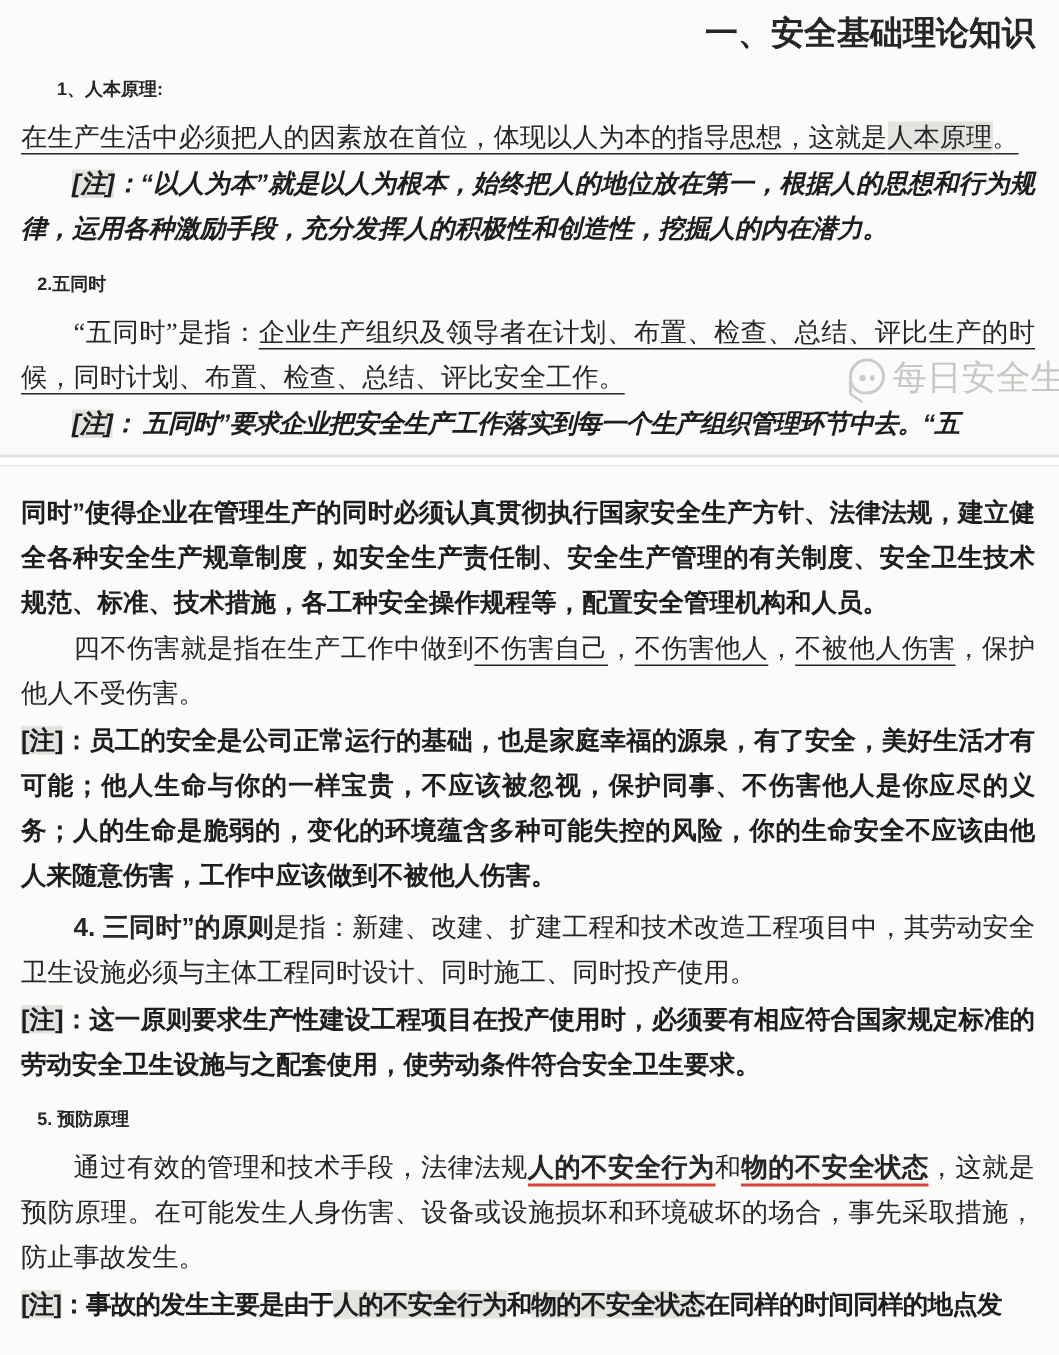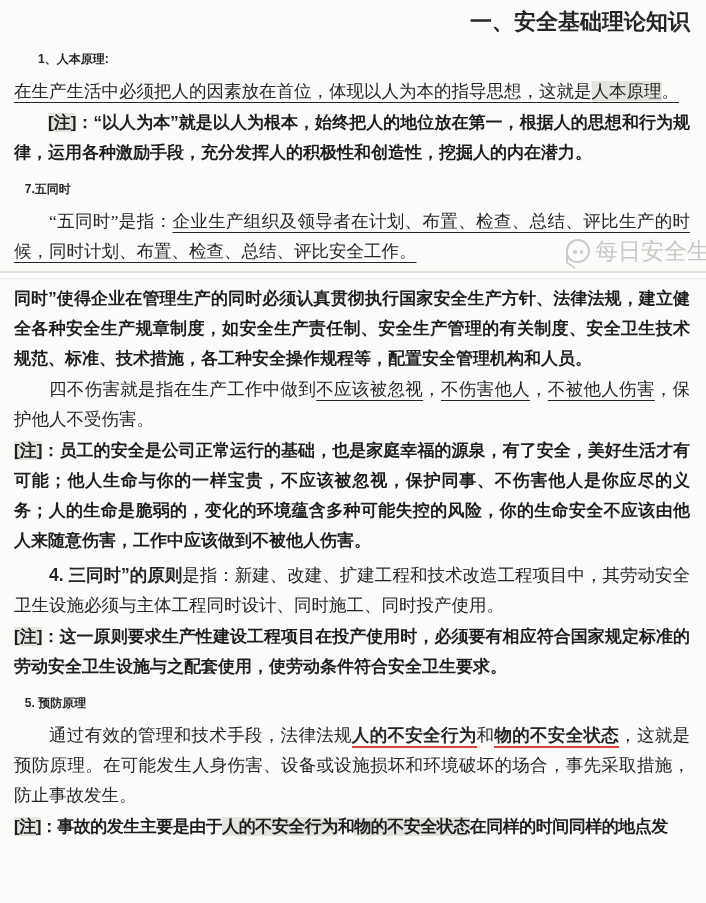--- a/index.html
+++ b/index.html
@@ -22,22 +22,22 @@
     margin:6px 0 2px 0; text-align:left;
   }
   .ind2 { margin-left:2em; }
   .ind1 { margin-left:0.9em; }
   .para { margin:0; text-indent:2em; }
   .para.no-indent { text-indent:0; }
   .note {
     font-family:"Liberation Sans","DejaVu Sans",sans-serif;
     font-weight:600; margin:2px 0 0 0; font-size:17px; color:#1e1e1e;
   }
-  .note.indent2 { text-indent:2em; }
-  .note.cont { margin-top:5px; }
+  .note.indent2 { text-indent:2em;font-style:italic; }
+  .note.cont { margin-top:16px; }
   .nowrap { white-space:nowrap; letter-spacing:-0.5px; }
   .tag { background:#e3e3e0; }
   .hl { background:#e3e3e0; }
   .u { text-decoration:underline; text-underline-offset:5px; text-decoration-thickness:1px; }
   .bold-sans { font-family:"Liberation Sans","DejaVu Sans",sans-serif; font-weight:bold; }
   .bold-red {
     font-family:"Liberation Sans","DejaVu Sans",sans-serif; font-weight:bold;
     border-bottom:2px solid #d9413d; padding-bottom:1px;
   }
   .seam {
@@ -65,28 +65,29 @@
 <body>
 
 <div class="doc">
 
   <h1 class="title">一、安全基础理论知识</h1>
 
   <h2 class="num-heading ind2">1、人本原理:</h2>
   <p class="para no-indent"><span class="u"><span>在生产生活中必须把人的因素放在首位，体现以人为本的指导思想，这就是</span><span class="hl">人本原理</span><span>。</span></span></p>
   <p class="note indent2"><span class="tag">[注]</span><span>：</span><span>“以人为本”就是以人为根本，始终把人的地位放在第一，根据人的思想和行为规律，运用各种激励手段，充分发挥人的积极性和创造性，挖掘人的内在潜力。</span></p>
 
-  <h2 class="num-heading ind1">7.五同时</h2>
+  <h2 class="num-heading ind1">2.五同时</h2>
   <p class="para"><span>“五同时”是指：</span><span class="u">企业生产组织及领导者在计划、布置、检查、总结、评比生产的时候，同时计划、布置、检查、总结、评比安全工作。</span></p>
+  <p class="note indent2 nowrap"><span class="tag">[注]</span><span>：</span><span>  五同时”要求企业把安全生产工作落实到每一个生产组织管理环节中去。“五</span></p>
 
   <div class="seam"></div>
 
   <p class="note cont">同时”使得企业在管理生产的同时必须认真贯彻执行国家安全生产方针、法律法规，建立健全各种安全生产规章制度，如安全生产责任制、安全生产管理的有关制度、安全卫生技术规范、标准、技术措施，各工种安全操作规程等，配置安全管理机构和人员。</p>
 
-  <p class="para"><span>四不伤害就是指在生产工作中做到</span><span class="u">不应该被忽视</span><span>，</span><span class="u">不伤害他人</span><span>，</span><span class="u">不被他人伤害</span><span>，保护他人不受伤害。</span></p>
+  <p class="para"><span>四不伤害就是指在生产工作中做到</span><span class="u">不伤害自己</span><span>，</span><span class="u">不伤害他人</span><span>，</span><span class="u">不被他人伤害</span><span>，保护他人不受伤害。</span></p>
   <p class="note"><span class="tag">[注]</span><span>：</span><span>员工的安全是公司正常运行的基础，也是家庭幸福的源泉，有了安全，美好生活才有可能；他人生命与你的一样宝贵，不应该被忽视，保护同事、不伤害他人是你应尽的义务；人的生命是脆弱的，变化的环境蕴含多种可能失控的风险，你的生命安全不应该由他人来随意伤害，工作中应该做到不被他人伤害。</span></p>
 
   <p class="para" style="margin-top:4px;"><span class="bold-sans">4. 三同时”的原则</span><span>是指：新建、改建、扩建工程和技术改造工程项目中，其劳动安全卫生设施必须与主体工程同时设计、同时施工、同时投产使用。</span></p>
   <p class="note"><span class="tag">[注]</span><span>：</span><span>这一原则要求生产性建设工程项目在投产使用时，必须要有相应符合国家规定标准的劳动安全卫生设施与之配套使用，使劳动条件符合安全卫生要求。</span></p>
 
   <h2 class="num-heading ind1">5. 预防原理</h2>
   <p class="para"><span>通过有效的管理和技术手段，法律法规</span><span class="bold-red">人的不安全行为</span><span>和</span><span class="bold-red">物的不安全状态</span><span>，这就是预防原理。在可能发生人身伤害、设备或设施损坏和环境破坏的场合，事先采取措施，防止事故发生。</span></p>
   <p class="note nowrap"><span class="tag">[注]</span><span>：</span><span>事故的发生主要是由于</span><span class="hl">人的不安全行为</span><span>和</span><span class="hl">物的不安全状态</span><span>在同样的时间同样的地点发</span></p>
 
 </div>

